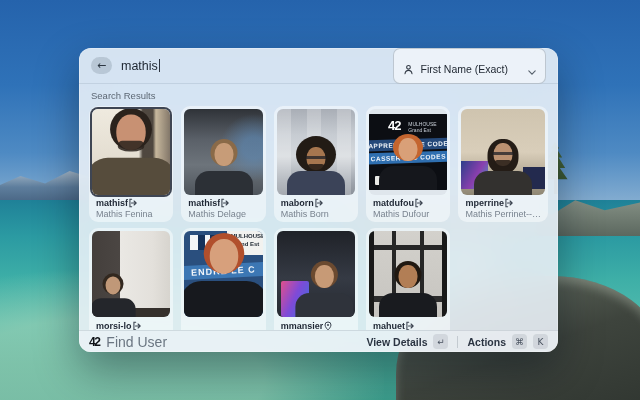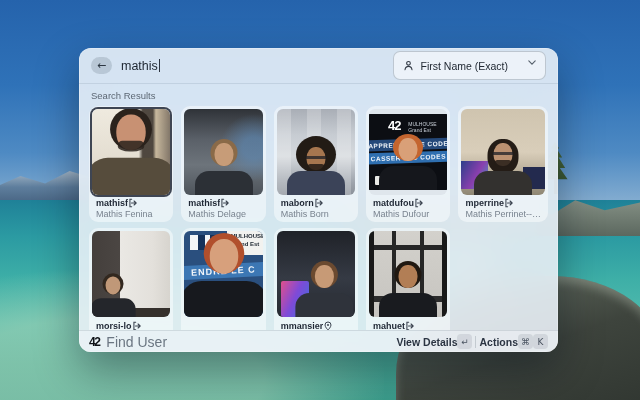--- a/index.html
+++ b/index.html
@@ -45,21 +45,21 @@
 
   .hdr { height:36px; flex:0 0 36px; display:flex; align-items:center; padding:0 12px;
     border-bottom:1px solid rgba(60,80,100,.12); }
   .backbtn { width:21px; height:17px; border-radius:9px; background:rgba(40,55,70,.16);
     display:flex; align-items:center; justify-content:center; font-size:11px; color:#2d3742;
     font-family:"DejaVu Sans","Liberation Sans",sans-serif; }
   .query { margin-left:9px; font-size:12.5px; color:#1d2530; display:flex; align-items:center; }
   .caret { display:inline-block; width:1.5px; height:13px; background:#2b3340; margin-left:1px;
     animation:blink 1.1s steps(1) infinite; }
   @keyframes blink { 50% { opacity:0; } }
-  .dropdown { margin-left:auto; height:29px; display:flex; align-items:flex-start; gap:6px;
+  .dropdown { margin-left:auto; height:36px; display:flex; align-items:flex-end; gap:6px;
     padding:8px 9px; border:1px solid rgba(70,85,105,.28); border-radius:7px;
     background:rgba(255,255,255,.55); }
   .dropdown .lbl { font-size:10.5px; color:#222a34; }
   .dropdown .chev { margin-left:14px; display:flex; }
 
   .main { flex:1 1 auto; overflow:hidden; padding:3px 10px 0 10px; position:relative; }
   .sect { font-size:9.5px; color:#5d6874; margin:3px 0 5px 2px; }
   .grid { display:grid; grid-template-columns:repeat(5,1fr); grid-auto-rows:116px; gap:6px 8px; }
 
   .card { background:rgba(255,255,255,.48); border-radius:9px; padding:3px 3px 2px; display:flex; flex-direction:column; }
@@ -136,21 +136,21 @@
     background:radial-gradient(#ffffff 1.4px,rgba(255,255,255,0) 1.5px) 0 0/11px 11px,#47c2d4;
     --hair:#a8845a; --skin:#dcae89; --shirt:#3c423a; }
   .p10 .clogo { position:absolute; top:9px; left:7px; width:16px; height:16px; border-radius:50%; background:rgba(255,255,255,.92); }
   .p10 .person { transform:translateX(-50%) scale(1.3); transform-origin:50% 100%; }
 
   
   .ftr { flex:0 0 22px; display:flex; align-items:center; gap:7px; padding:0 10px;
     border-top:1px solid rgba(60,80,100,.14); background:rgba(246,249,251,.45); }
   .logo42 { font-size:12px; font-weight:bold; color:#0d1116; letter-spacing:-1.5px; }
   .appname { font-size:14px; color:#6b7682; }
-  .rgt { margin-left:auto; display:flex; align-items:center; }
+  .rgt { margin-left:auto; display:flex; align-items:center; gap:6px; }
   .actlbl { font-size:10.5px; font-weight:bold; color:#2b3442; }
   .kbd { min-width:15px; height:15px; padding:0 3px; border-radius:4px; background:rgba(25,40,55,.10);
     color:#4a5360; font-size:9px; display:inline-flex; align-items:center; justify-content:center;
     font-family:"DejaVu Sans","Liberation Sans",sans-serif; }
   .vsep { width:1px; height:12px; background:rgba(40,55,70,.18); margin:0 3px; }
 </style>
 </head>
 <body>
 
 <div class="stage">

